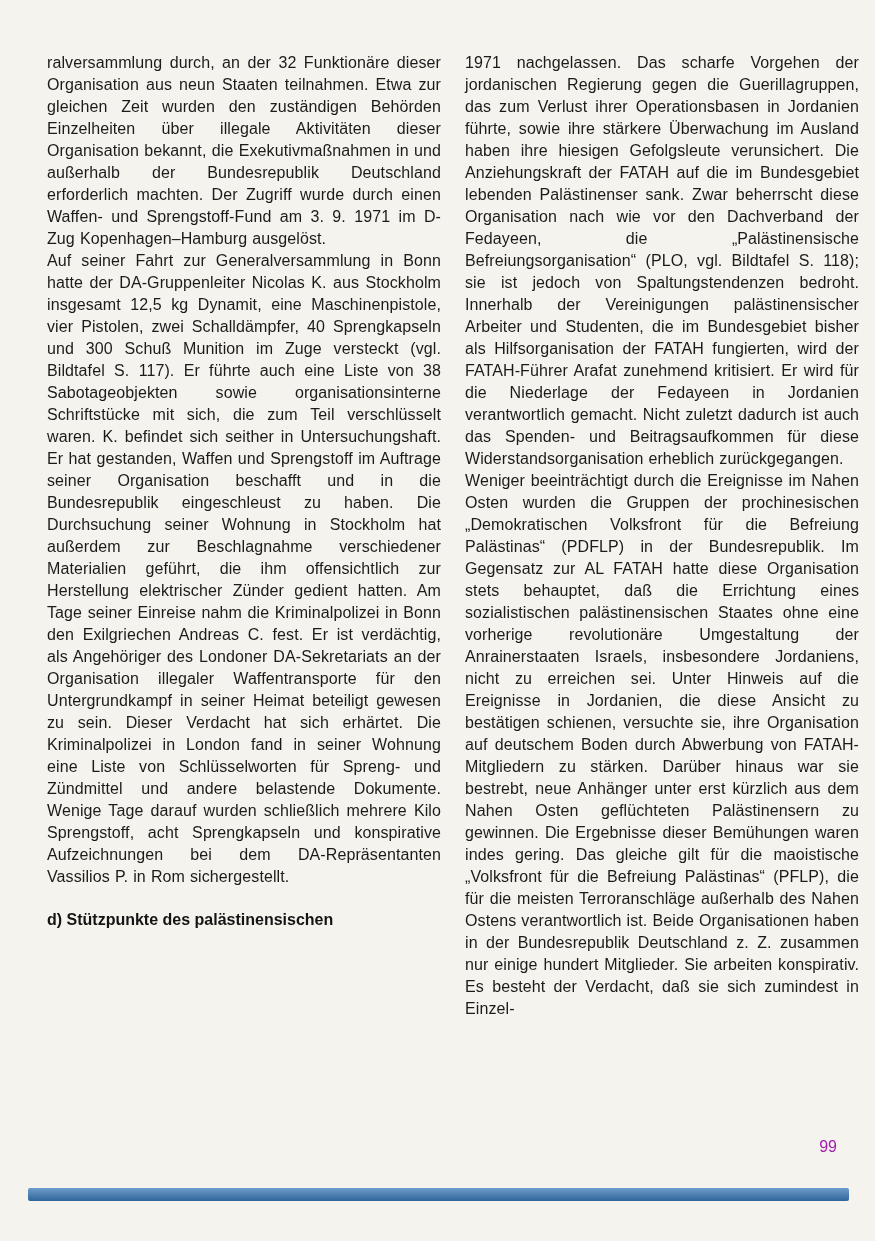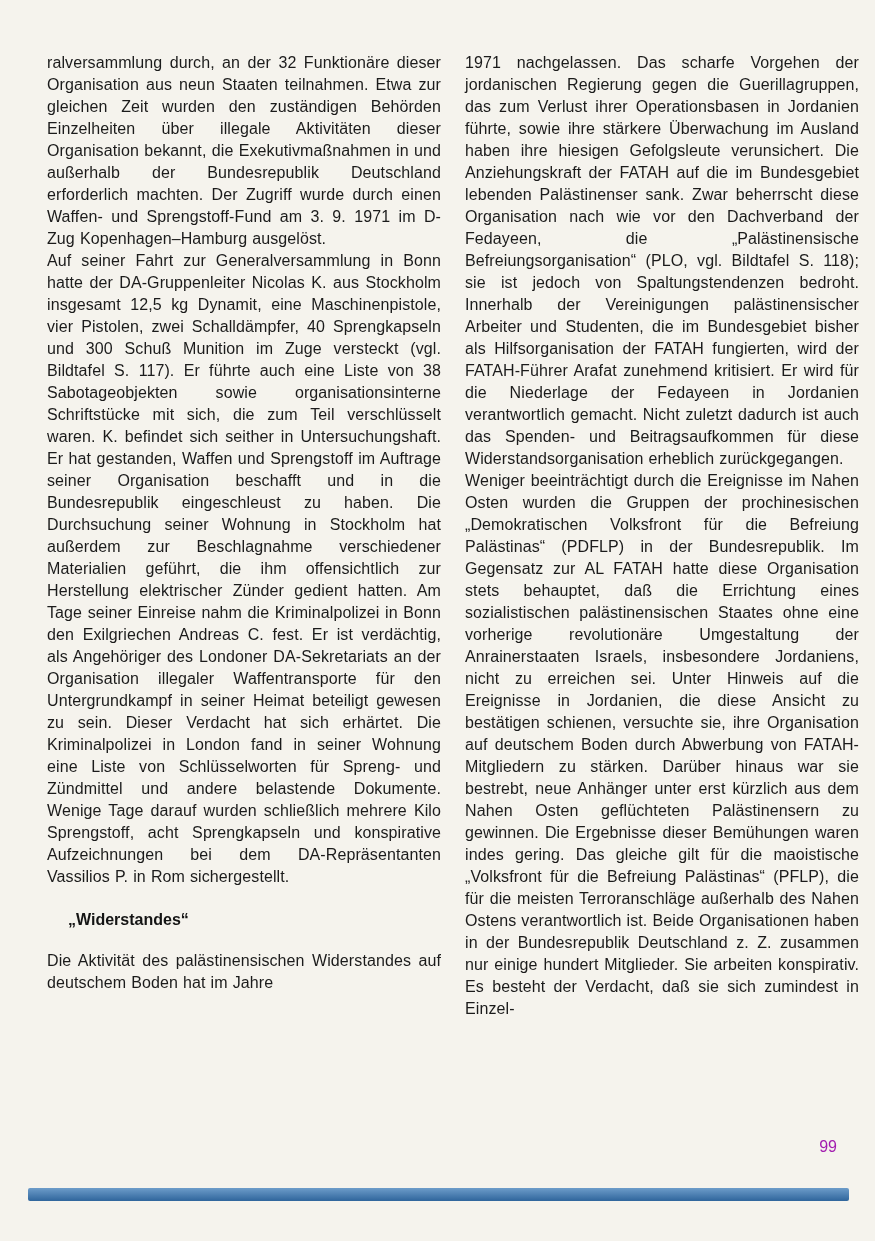--- a/index.html
+++ b/index.html
@@ -60,23 +60,22 @@
 <body style="background: rgb(245, 243, 237);">
 
 <div class="page">
 
   <div class="columns">
 
     <div class="column">
       <p>ralversammlung durch, an der 32 Funktionäre dieser Organisation aus neun Staaten teilnahmen. Etwa zur gleichen Zeit wurden den zuständigen Behörden Einzelheiten über illegale Aktivitäten dieser Organisation bekannt, die Exekutivmaßnahmen in und außerhalb der Bundesrepublik Deutschland erforderlich machten. Der Zugriff wurde durch einen Waffen- und Sprengstoff-Fund am 3. 9. 1971 im D-Zug Kopenhagen–Hamburg ausgelöst.</p>
       <p>Auf seiner Fahrt zur Generalversammlung in Bonn hatte der DA-Gruppenleiter Nicolas K. aus Stockholm insgesamt 12,5 kg Dynamit, eine Maschinenpistole, vier Pistolen, zwei Schalldämpfer, 40 Sprengkapseln und 300 Schuß Munition im Zuge versteckt (vgl. Bildtafel S. 117). Er führte auch eine Liste von 38 Sabotageobjekten sowie organisationsinterne Schriftstücke mit sich, die zum Teil verschlüsselt waren. K. befindet sich seither in Untersuchungshaft. Er hat gestanden, Waffen und Sprengstoff im Auftrage seiner Organisation beschafft und in die Bundesrepublik eingeschleust zu haben. Die Durchsuchung seiner Wohnung in Stockholm hat außerdem zur Beschlagnahme verschiedener Materialien geführt, die ihm offensichtlich zur Herstellung elektrischer Zünder gedient hatten. Am Tage seiner Einreise nahm die Kriminalpolizei in Bonn den Exilgriechen Andreas C. fest. Er ist verdächtig, als Angehöriger des Londoner DA-Sekretariats an der Organisation illegaler Waffentransporte für den Untergrundkampf in seiner Heimat beteiligt gewesen zu sein. Dieser Verdacht hat sich erhärtet. Die Kriminalpolizei in London fand in seiner Wohnung eine Liste von Schlüsselworten für Spreng- und Zündmittel und andere belastende Dokumente. Wenige Tage darauf wurden schließlich mehrere Kilo Sprengstoff, acht Sprengkapseln und konspirative Aufzeichnungen bei dem DA-Repräsentanten Vassilios P. in Rom sichergestellt.</p>
       <div class="heading">
-        <span class="h-line2">„Widerstandes“</span>
+        <span class="h-line1">d) Stützpunkte des palästinensischen</span>
       </div>
-      <p>Die Aktivität des palästinensischen Widerstandes auf deutschem Boden hat im Jahre</p>
     </div>
 
     <div class="column">
       <p>1971 nachgelassen. Das scharfe Vorgehen der jordanischen Regierung gegen die Guerillagruppen, das zum Verlust ihrer Operationsbasen in Jordanien führte, sowie ihre stärkere Überwachung im Ausland haben ihre hiesigen Gefolgsleute verunsichert. Die Anziehungskraft der FATAH auf die im Bundesgebiet lebenden Palästinenser sank. Zwar beherrscht diese Organisation nach wie vor den Dachverband der Fedayeen, die „Palästinensische Befreiungsorganisation“ (PLO, vgl. Bildtafel S. 118); sie ist jedoch von Spaltungstendenzen bedroht. Innerhalb der Vereinigungen palästinensischer Arbeiter und Studenten, die im Bundesgebiet bisher als Hilfsorganisation der FATAH fungierten, wird der FATAH-Führer Arafat zunehmend kritisiert. Er wird für die Niederlage der Fedayeen in Jordanien verantwortlich gemacht. Nicht zuletzt dadurch ist auch das Spenden- und Beitragsaufkommen für diese Widerstandsorganisation erheblich zurückgegangen.</p>
       <p>Weniger beeinträchtigt durch die Ereignisse im Nahen Osten wurden die Gruppen der prochinesischen „Demokratischen Volksfront für die Befreiung Palästinas“ (PDFLP) in der Bundesrepublik. Im Gegensatz zur AL FATAH hatte diese Organisation stets behauptet, daß die Errichtung eines sozialistischen palästinensischen Staates ohne eine vorherige revolutionäre Umgestaltung der Anrainerstaaten Israels, insbesondere Jordaniens, nicht zu erreichen sei. Unter Hinweis auf die Ereignisse in Jordanien, die diese Ansicht zu bestätigen schienen, versuchte sie, ihre Organisation auf deutschem Boden durch Abwerbung von FATAH-Mitgliedern zu stärken. Darüber hinaus war sie bestrebt, neue Anhänger unter erst kürzlich aus dem Nahen Osten geflüchteten Palästinensern zu gewinnen. Die Ergebnisse dieser Bemühungen waren indes gering. Das gleiche gilt für die maoistische „Volksfront für die Befreiung Palästinas“ (PFLP), die für die meisten Terroranschläge außerhalb des Nahen Ostens verantwortlich ist. Beide Organisationen haben in der Bundesrepublik Deutschland z. Z. zusammen nur einige hundert Mitglieder. Sie arbeiten konspirativ. Es besteht der Verdacht, daß sie sich zumindest in Einzel-</p>
     </div>
 
   </div>
 
   <div class="page-number">99</div>

